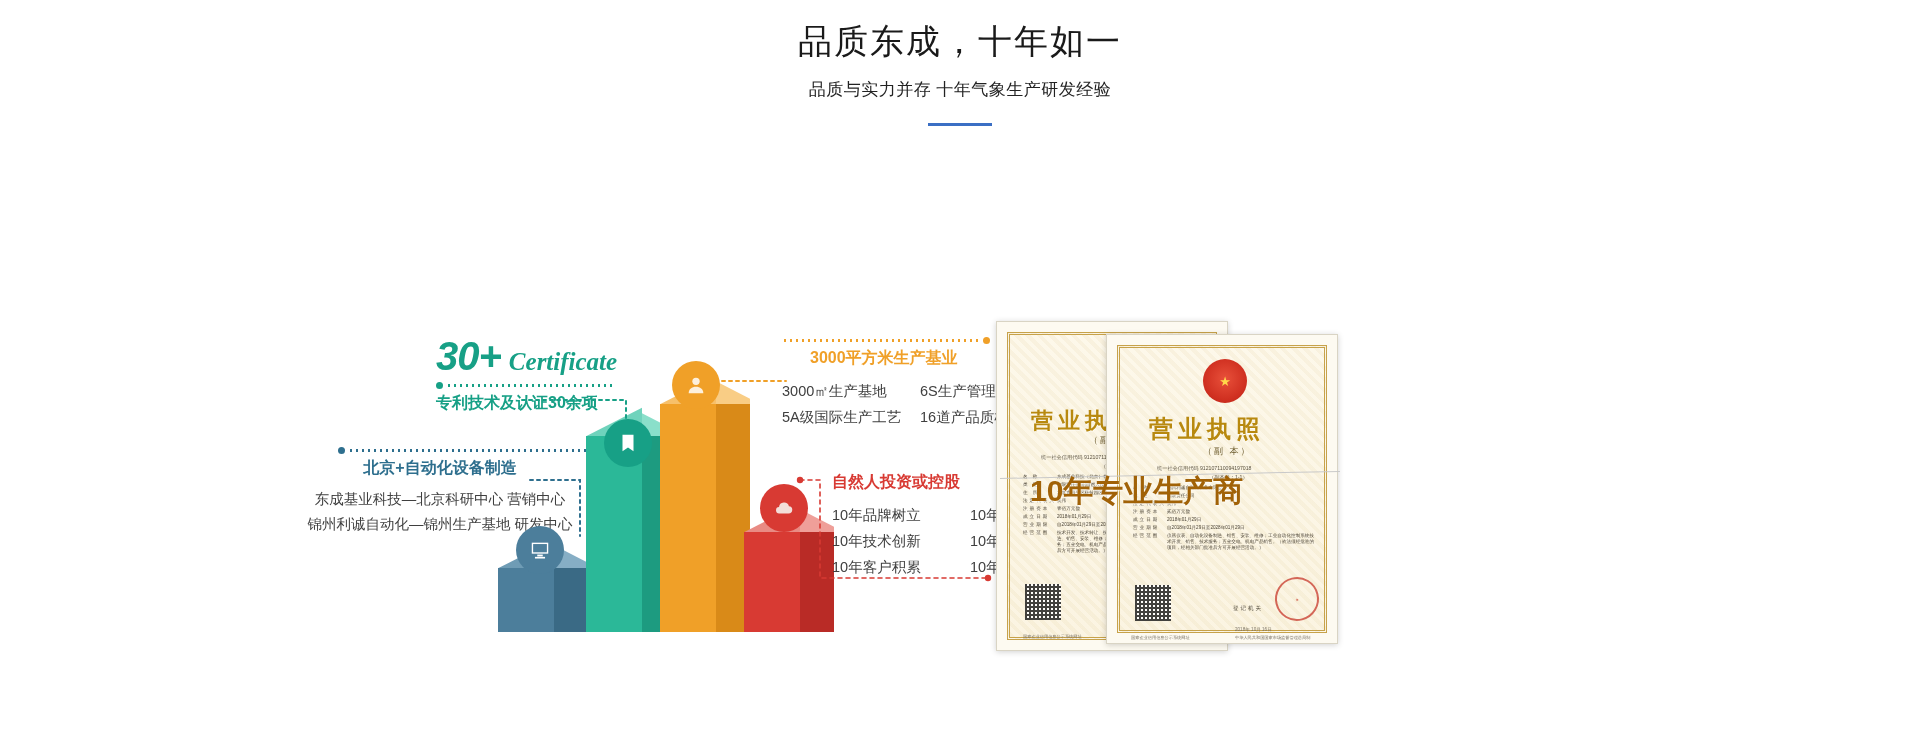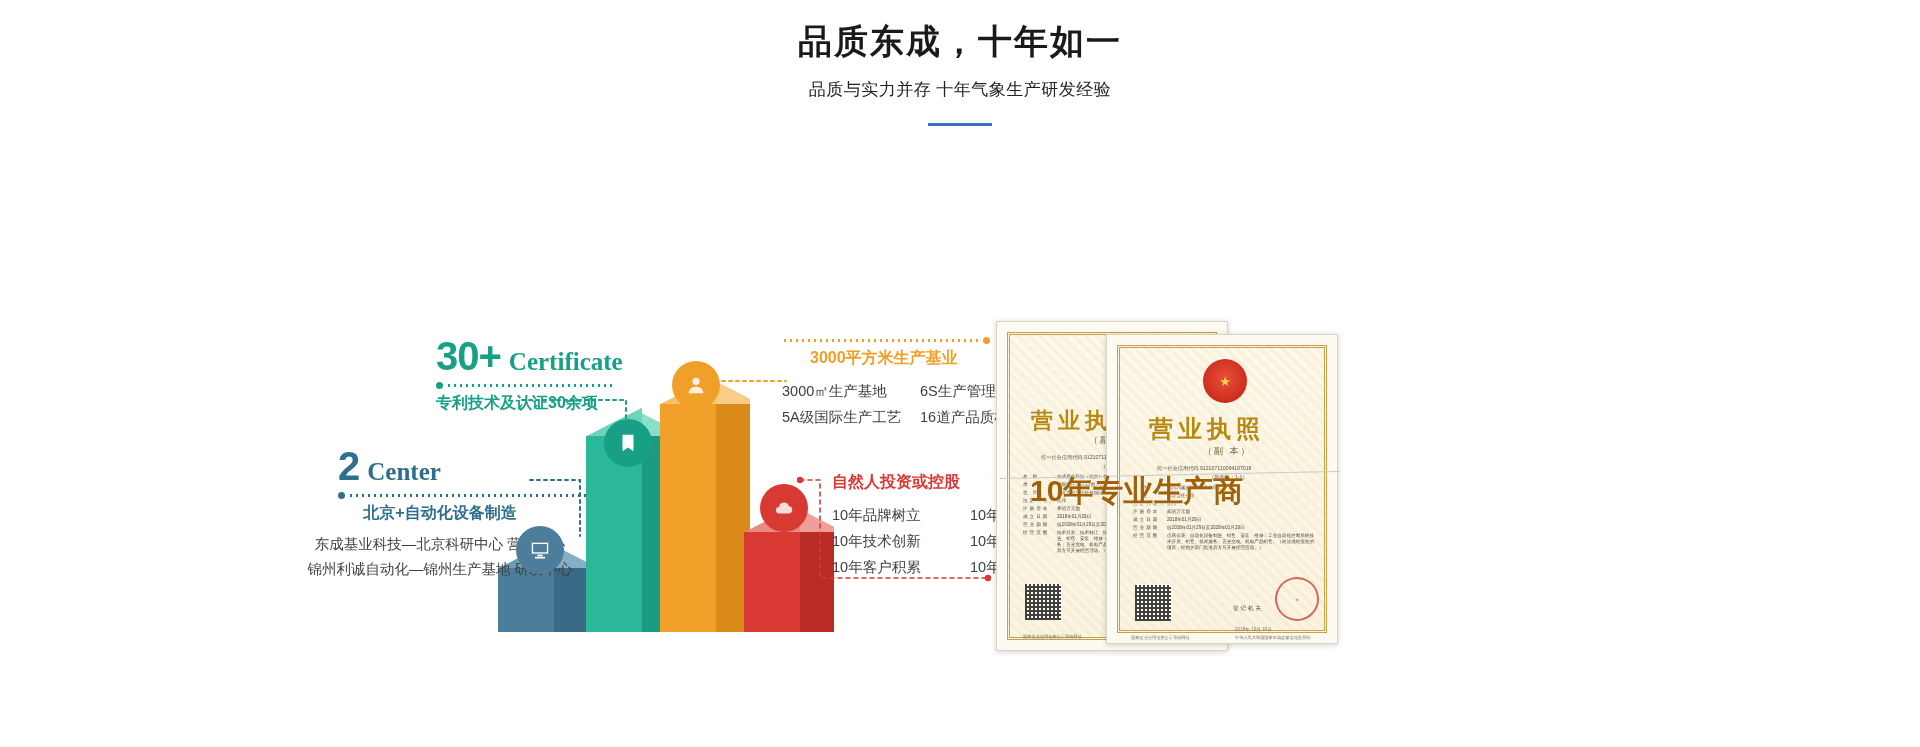--- a/index.html
+++ b/index.html
@@ -7,21 +7,21 @@
     width: 1920px; height: 747px;
     background: #ffffff;
     font-family: "Liberation Sans", "DejaVu Sans", sans-serif;
     overflow: hidden;
     position: relative;
   }
 
   
   .header { width: 100%; text-align: center; padding-top: 18px; }
   .header-title {
-    font-size: 34px; font-weight: bold; color: #1a1a1a;
+    font-size: 34px; font-weight: normal; color: #1a1a1a;
     letter-spacing: 2px; line-height: 46px;
   }
   .header-sub {
     font-size: 17px; color: #222; margin-top: 14px; letter-spacing: .5px;
   }
   .header-rule {
     width: 64px; height: 3px; background: #3b6fc4;
     margin: 22px auto 0 auto;
   }
 
@@ -50,21 +50,21 @@
   
   .badge {
     position: absolute; width: 48px; height: 48px; border-radius: 50%;
     display: flex; align-items: center; justify-content: center;
     z-index: 6;
   }
   .badge svg { width: 22px; height: 22px; fill: #ffffff; }
 
   
   .callout { position: absolute; }
-  .co-big { font-weight: bold; white-space: nowrap; }
+  .co-big { font-weight: bold; white-space: nowrap; font-style: italic; }
   .co-big .num { font-size: 40px; letter-spacing: -1px; }
   .co-big .word {
     font-family: "Liberation Serif", "DejaVu Serif", serif;
     font-size: 25px; font-weight: bold; margin-left: 8px;
   }
   .dotline { height: 3px; margin: 5px 0 6px 0; position: relative; }
   .dotline .dotseg {
     position: absolute; top: 0; left: 0; right: 0; height: 3px;
     background-image: radial-gradient(circle, currentColor 1.3px, transparent 1.5px);
     background-size: 6px 3px; background-repeat: repeat-x;
@@ -205,23 +205,20 @@
     <div class="face-l" style="height:100px; background:#d83a33;"></div>
     <div class="face-r" style="height:100px; background:#b92b26;"></div>
   </div>
   <div class="badge" style="left:760px; top:358px; background:#d83a33;">
     <svg viewBox="0 0 24 24">
       <path d="M7 18h10a4 4 0 0 0 .4-7.98A5.5 5.5 0 0 0 6.6 11 3.5 3.5 0 0 0 7 18z" fill="#f3ded9"></path>
     </svg>
   </div>
 
   <div class="callout" style="left:290px; top:318px; color:#2e6f8e; text-align:center; width:300px;">
-    <div class="co-big" style="color:#2e6f8e; text-align:left; padding-left:48px;">
-      <span class="num">2</span><span class="word">Center</span>
-    </div>
     <div class="dotline" style="color:#2e6f8e; margin-left:48px; width:252px;">
       <span class="knob" style="left:0;"></span>
       <span class="dotseg" style="left:10px;"></span>
     </div>
     <div class="co-sub" style="color:#2e6f8e;">北京+自动化设备制造</div>
     <div class="co-lines">
       <div class="ln">东成基业科技—北京科研中心  营销中心</div>
       <div class="ln">锦州利诚自动化—锦州生产基地  研发中心</div>
     </div>
   </div>

